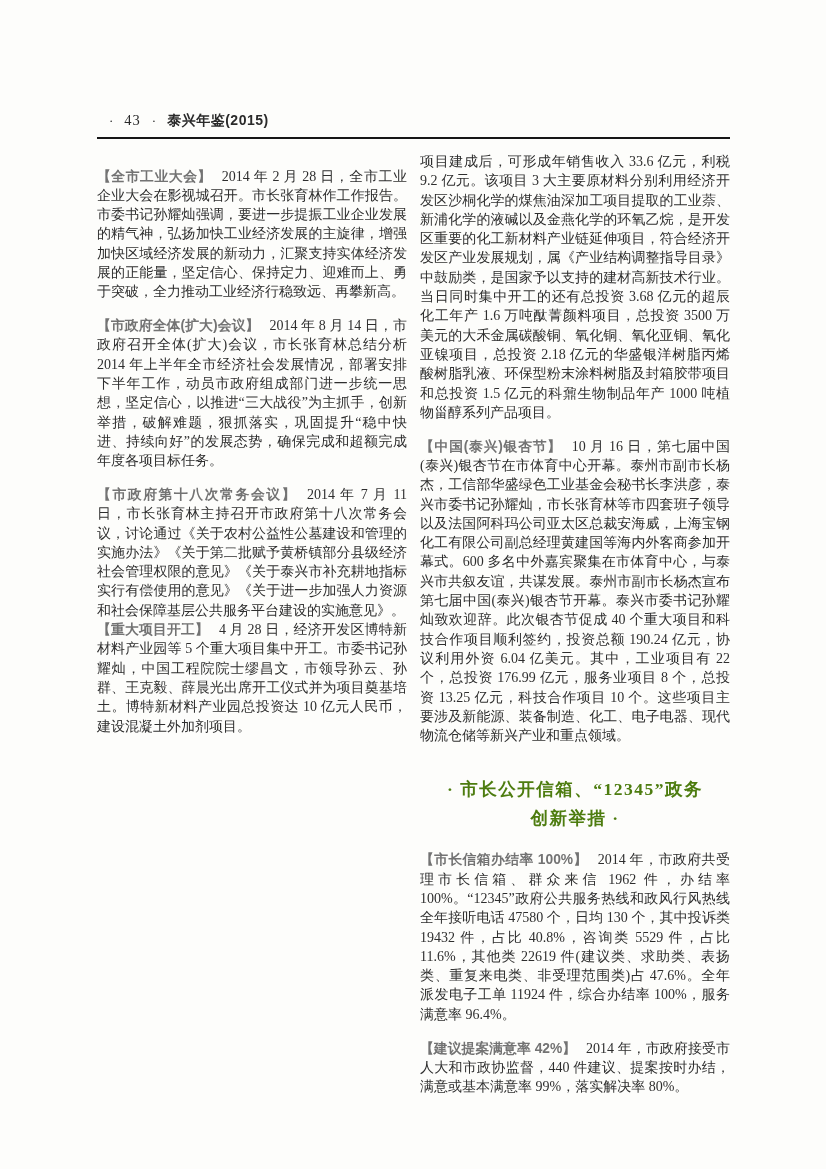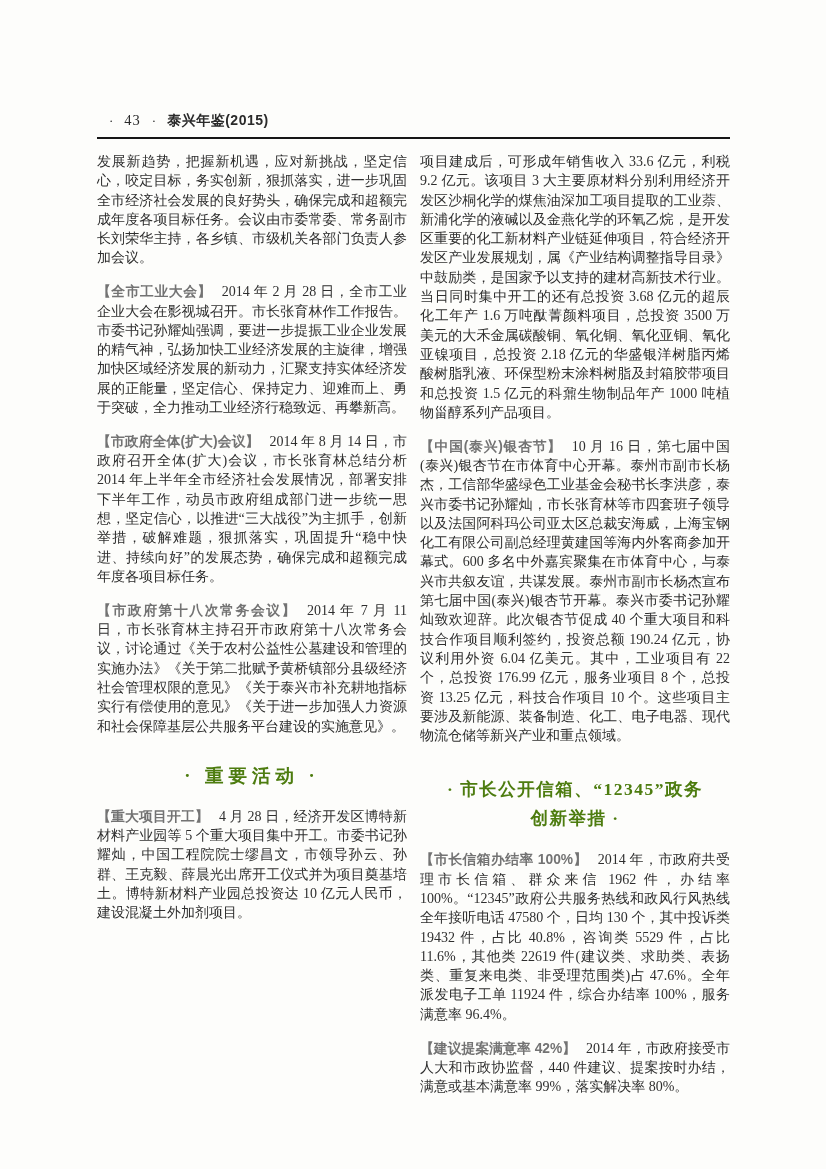--- a/index.html
+++ b/index.html
@@ -101,36 +101,34 @@
     <span class="pagenum">43</span>
     <span class="dot">·</span>
     <span class="booktitle">泰兴年鉴(2015)</span>
   </header>
   <div class="head-rule"></div>
 
   <main class="columns">
 
     <section class="col">
 
-      <p class="body-text">发展新趋势，把握新机遇，应对新挑战，坚定信心，咬定目标，务实创新，狠抓落实，进一步巩固全市经济社会发展的良好势头，确保完成和超额完成年度各项目标任务。会议由市委常委、常务副市长刘荣华主持，各乡镇、市级机关各部门负责人参加会议。</p>
 
       <p class="body-text entry">
         <span class="entry-head">【全市工业大会】</span><span>2014 年 2 月 28 日，全市工业企业大会在影视城召开。市长张育林作工作报告。市委书记孙耀灿强调，要进一步提振工业企业发展的精气神，弘扬加快工业经济发展的主旋律，增强加快区域经济发展的新动力，汇聚支持实体经济发展的正能量，坚定信心、保持定力、迎难而上、勇于突破，全力推动工业经济行稳致远、再攀新高。</span>
       </p>
 
       <p class="body-text entry">
         <span class="entry-head">【市政府全体(扩大)会议】</span><span>2014 年 8 月 14 日，市政府召开全体(扩大)会议，市长张育林总结分析 2014 年上半年全市经济社会发展情况，部署安排下半年工作，动员市政府组成部门进一步统一思想，坚定信心，以推进“三大战役”为主抓手，创新举措，破解难题，狠抓落实，巩固提升“稳中快进、持续向好”的发展态势，确保完成和超额完成年度各项目标任务。</span>
       </p>
 
 
       <p class="body-text entry">
         <span class="entry-head">【市政府第十八次常务会议】</span><span>2014 年 7 月 11 日，市长张育林主持召开市政府第十八次常务会议，讨论通过《关于农村公益性公墓建设和管理的实施办法》《关于第二批赋予黄桥镇部分县级经济社会管理权限的意见》《关于泰兴市补充耕地指标实行有偿使用的意见》《关于进一步加强人力资源和社会保障基层公共服务平台建设的实施意见》。</span>
       </p>
 
-      <h2 class="section-heading one-line">· 重要活动 ·</h2>
 
       <p class="body-text">
         <span class="entry-head">【重大项目开工】</span><span>4 月 28 日，经济开发区博特新材料产业园等 5 个重大项目集中开工。市委书记孙耀灿，中国工程院院士缪昌文，市领导孙云、孙群、王克毅、薛晨光出席开工仪式并为项目奠基培土。博特新材料产业园总投资达 10 亿元人民币，建设混凝土外加剂项目。</span>
       </p>
 
     </section>
 
     <section class="col">
 
       <p class="body-text">项目建成后，可形成年销售收入 33.6 亿元，利税 9.2 亿元。该项目 3 大主要原材料分别利用经济开发区沙桐化学的煤焦油深加工项目提取的工业萘、新浦化学的液碱以及金燕化学的环氧乙烷，是开发区重要的化工新材料产业链延伸项目，符合经济开发区产业发展规划，属《产业结构调整指导目录》中鼓励类，是国家予以支持的建材高新技术行业。当日同时集中开工的还有总投资 3.68 亿元的超辰化工年产 1.6 万吨酞菁颜料项目，总投资 3500 万美元的大禾金属碳酸铜、氧化铜、氧化亚铜、氧化亚镍项目，总投资 2.18 亿元的华盛银洋树脂丙烯酸树脂乳液、环保型粉末涂料树脂及封箱胶带项目和总投资 1.5 亿元的科鼐生物制品年产 1000 吨植物甾醇系列产品项目。</p>

